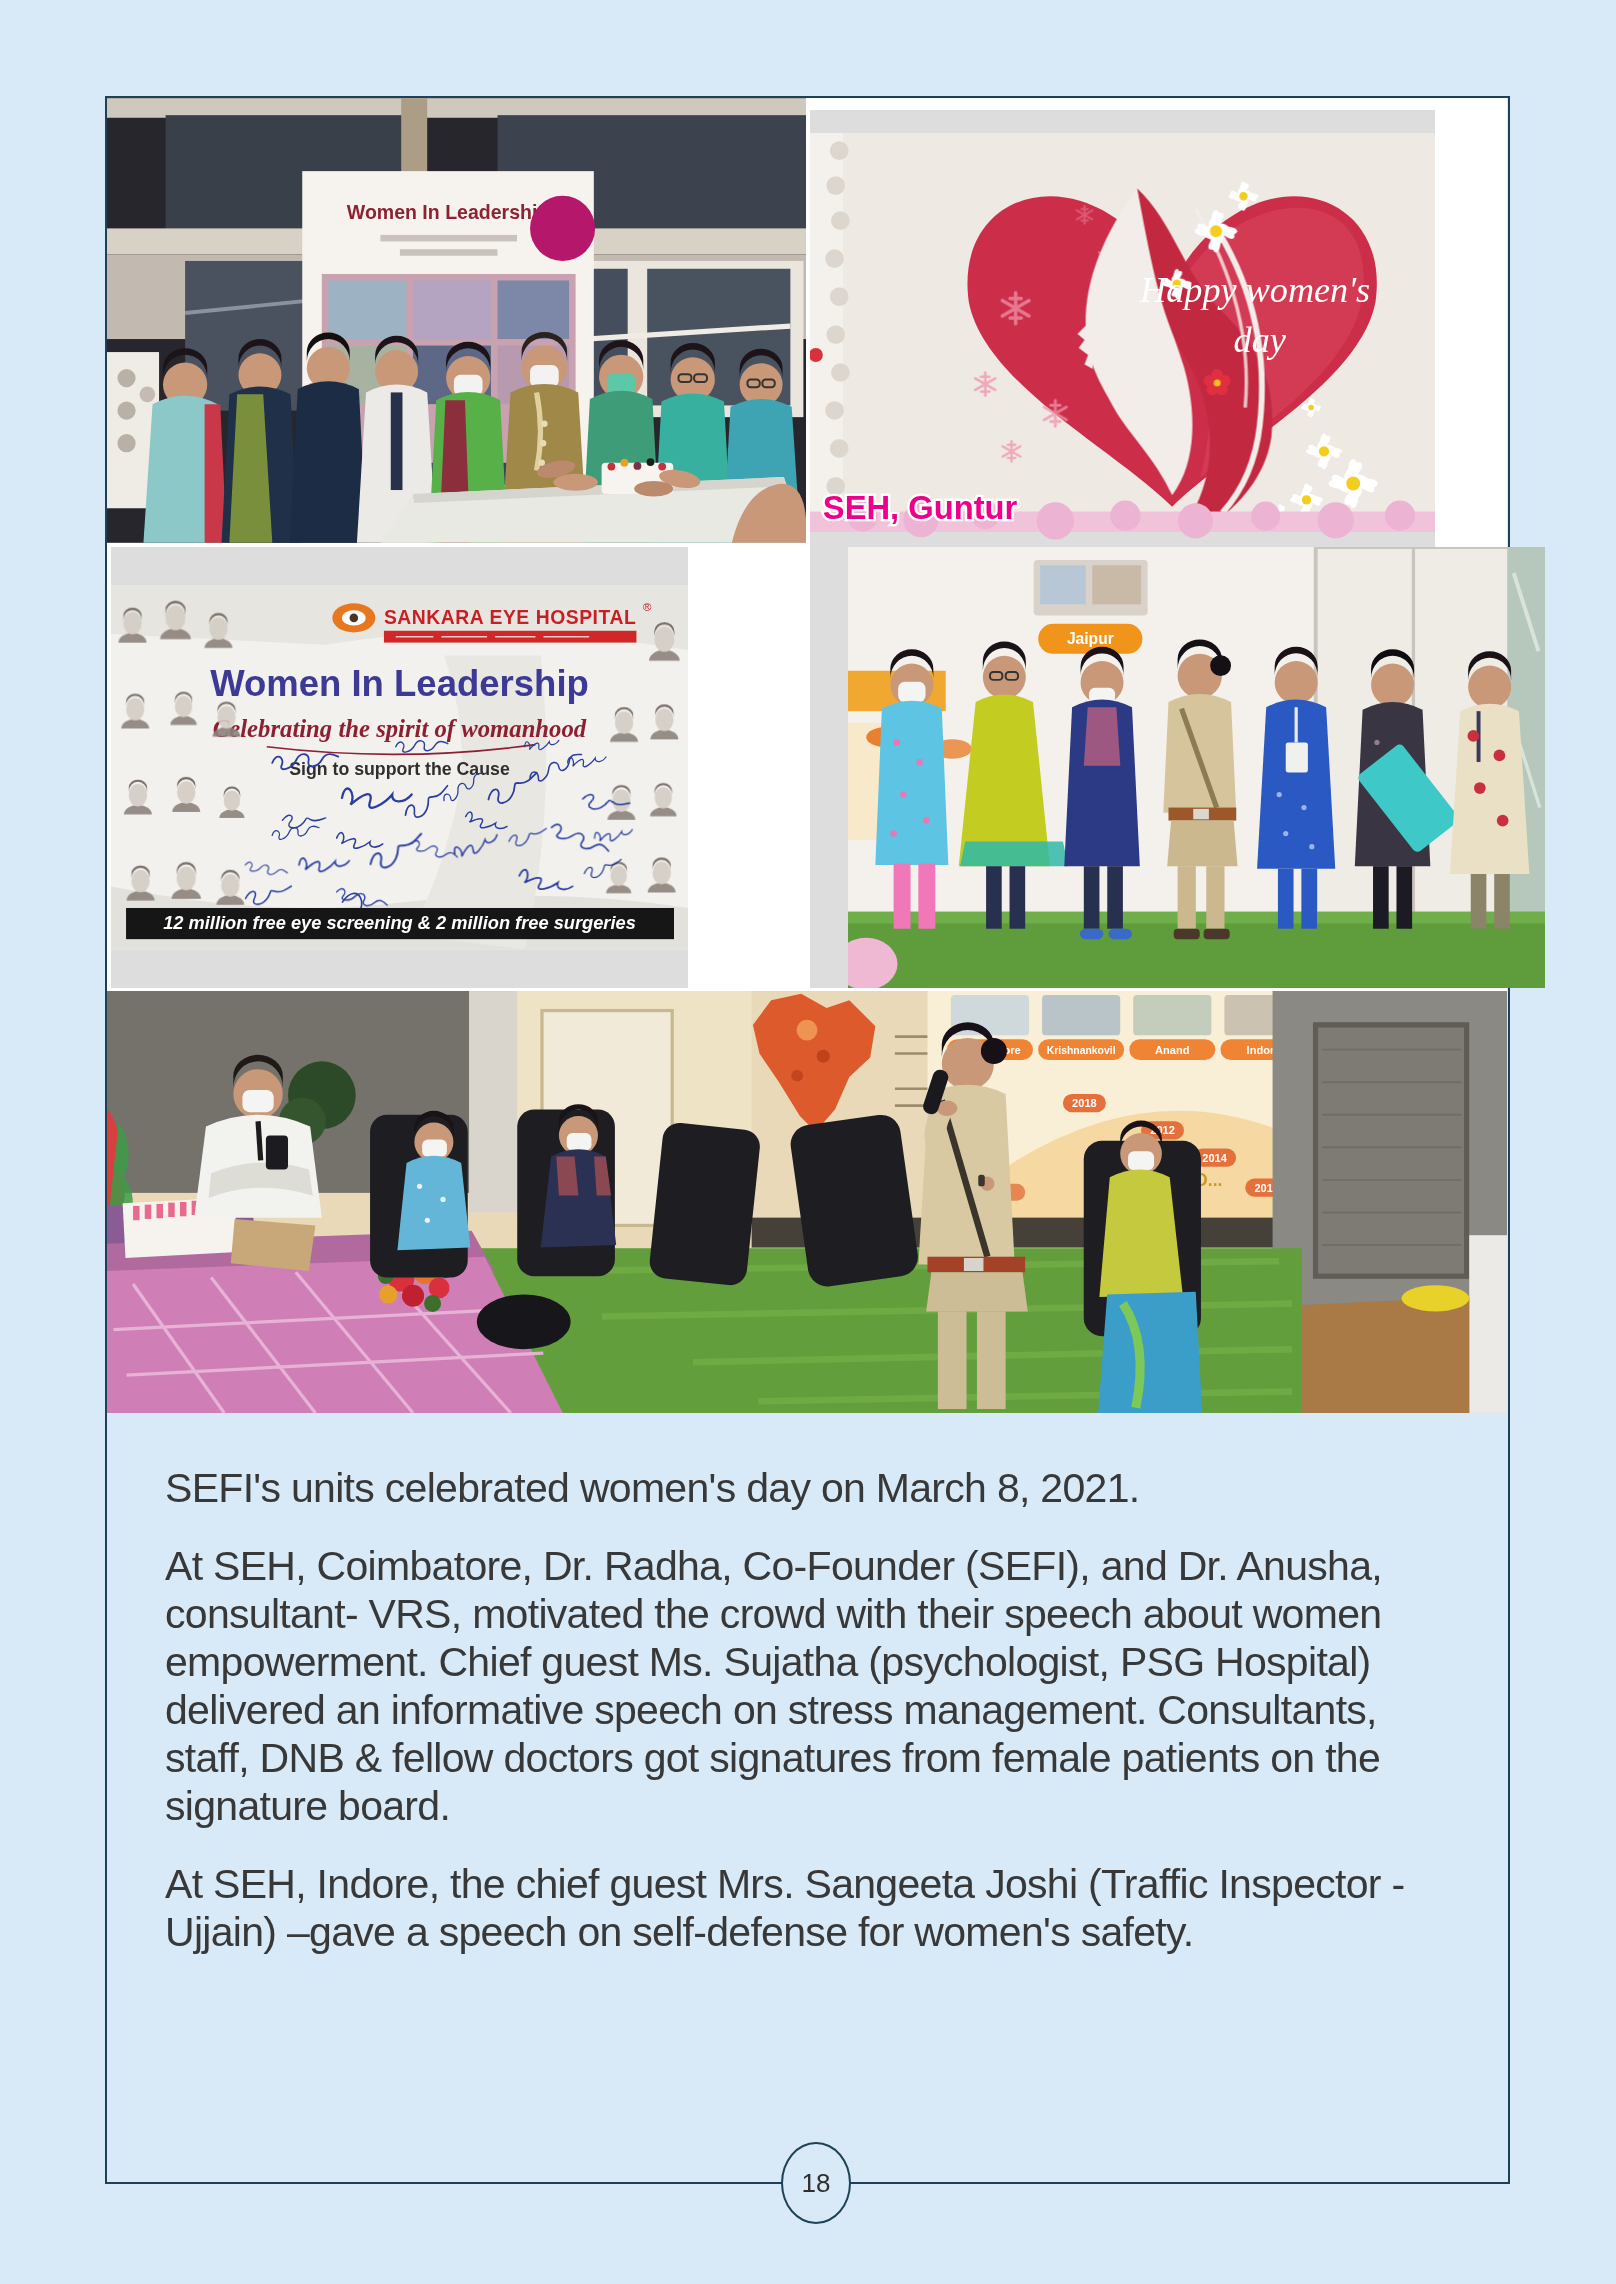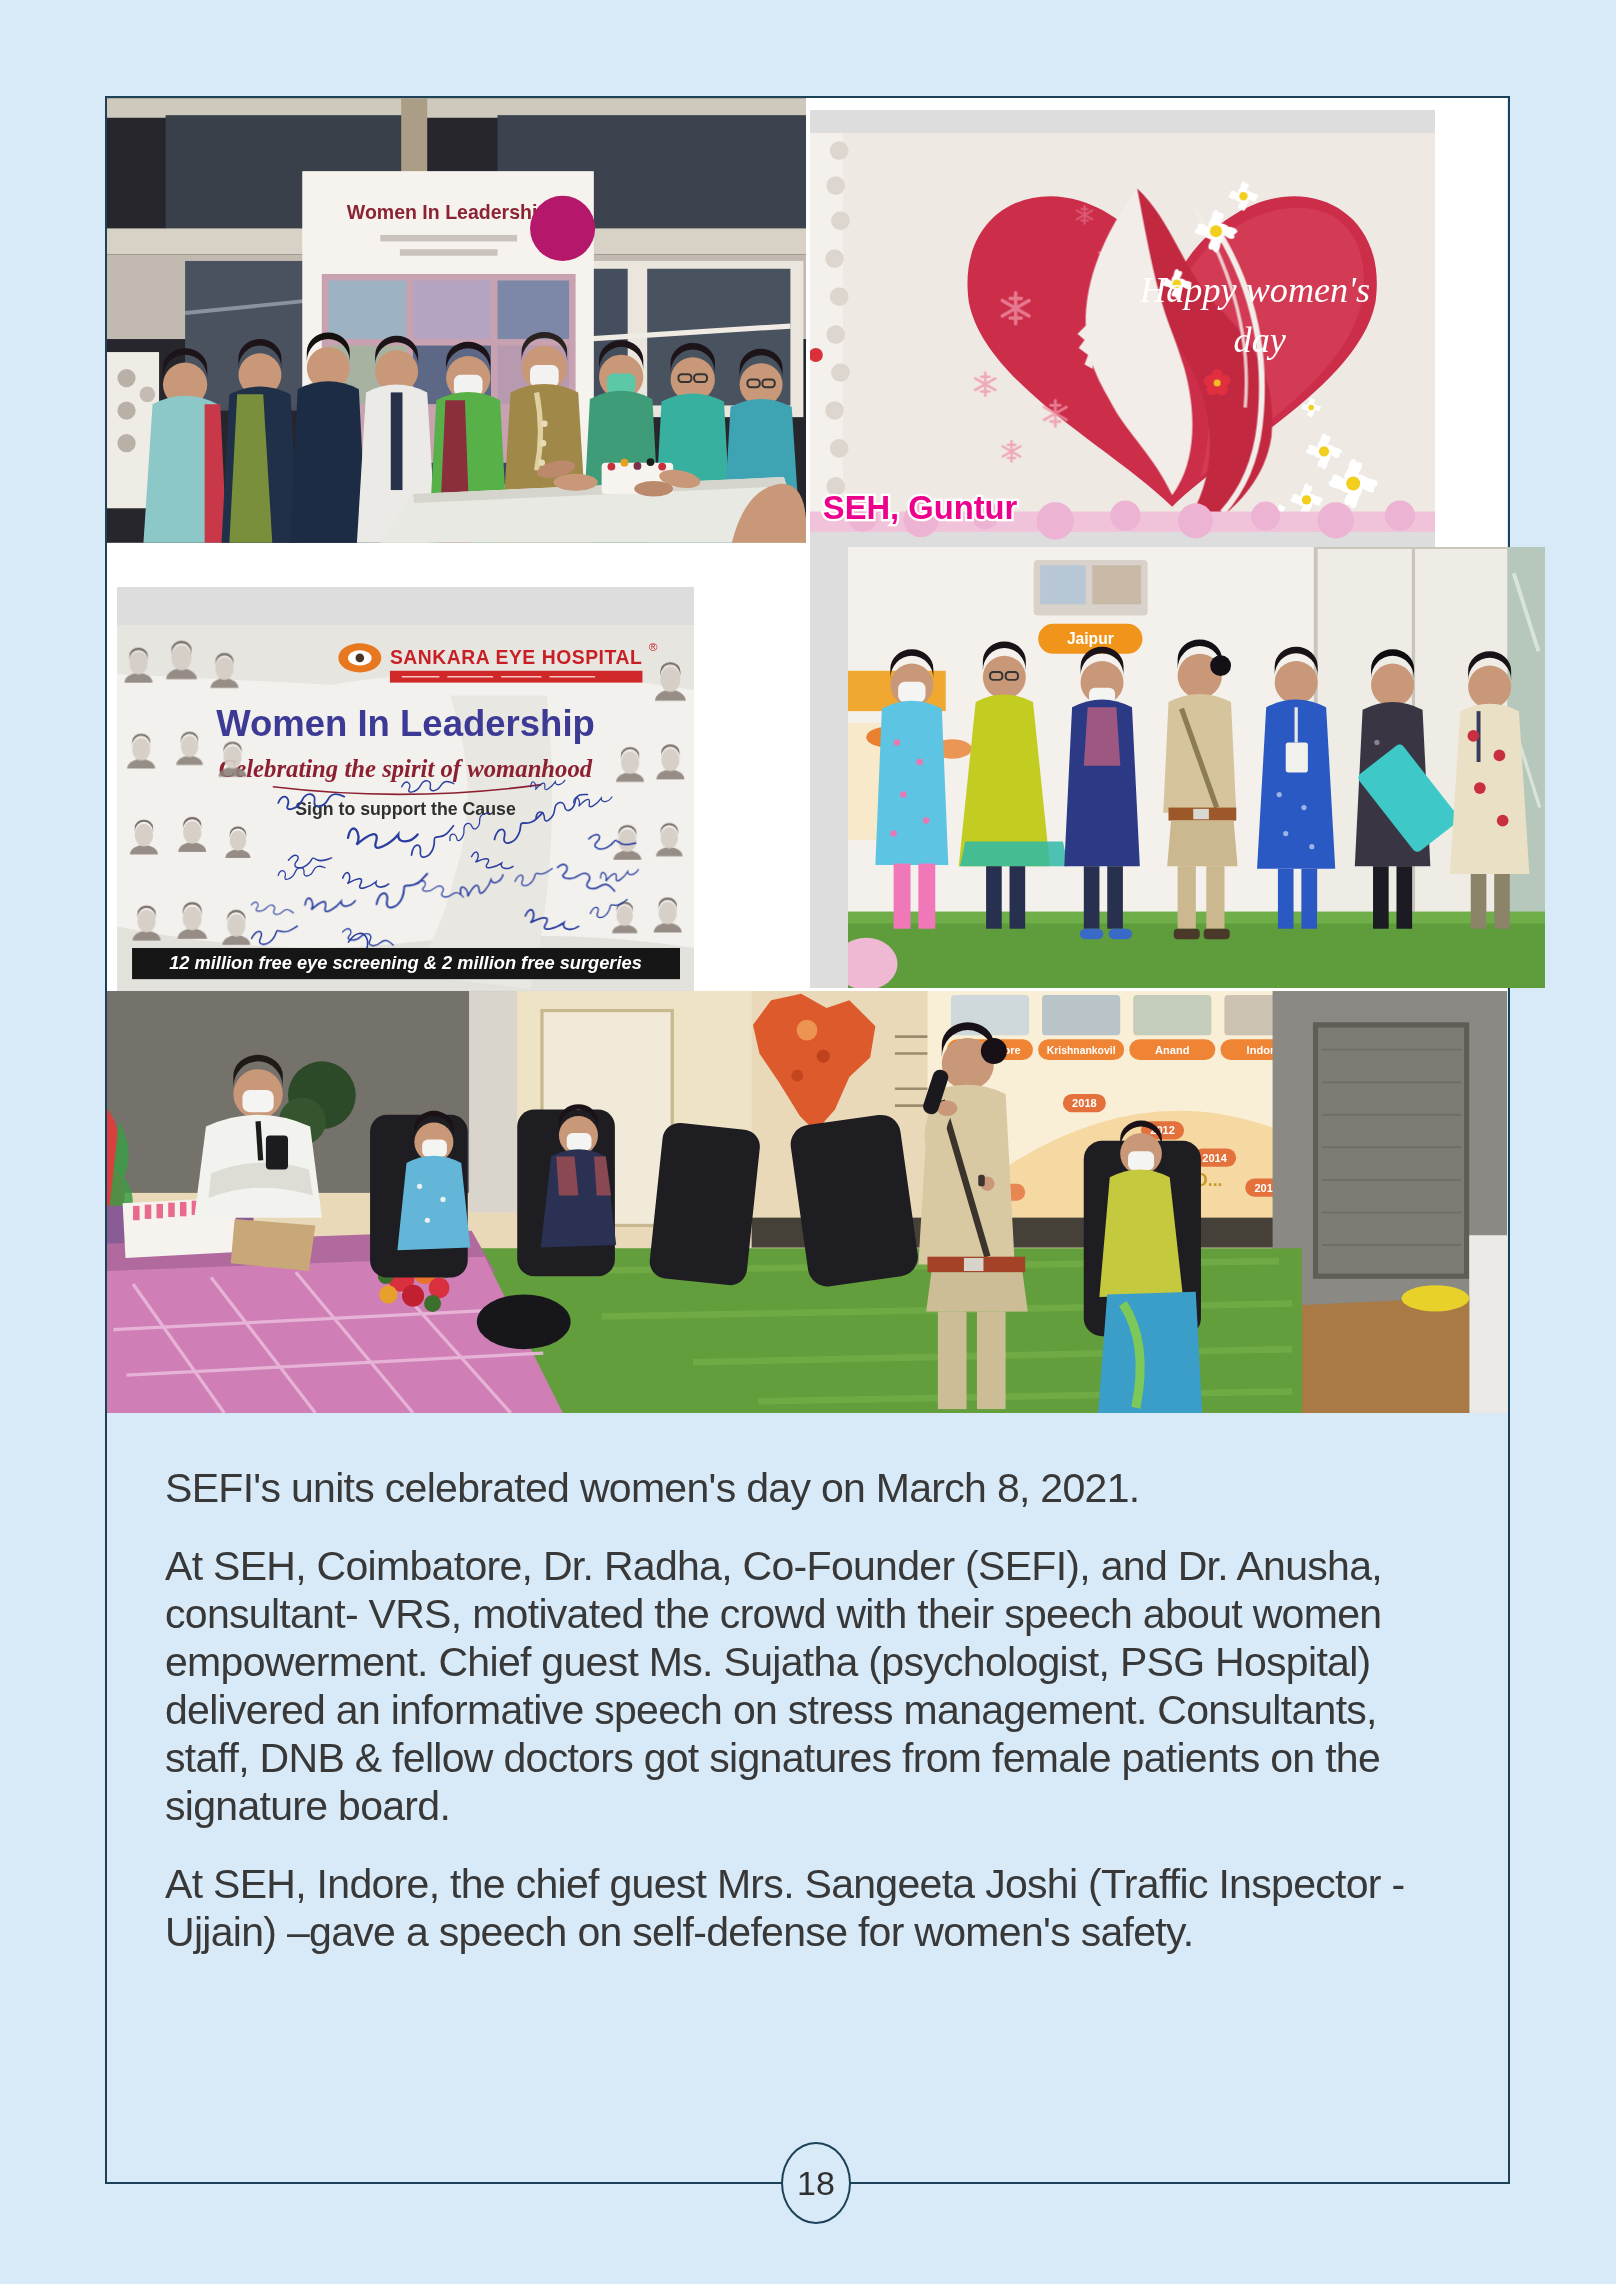--- a/index.html
+++ b/index.html
@@ -9,21 +9,21 @@
          border:2.6px solid #1d4156;box-sizing:border-box;}
   .collage{position:absolute;left:0;top:0;width:1400px;height:1315px;background:#ffffff;}
   .photo{position:absolute;overflow:hidden;background:#ddd;}
   .photo svg{display:block;width:100%;height:100%;}
   .article{position:absolute;left:58px;top:1366px;width:1258px;color:#383838;
            font-size:41px;line-height:48px;letter-spacing:-0.7px;}
   .article p{margin:0 0 30px 0;}
   .pagenum{position:absolute;left:781px;top:2142px;width:70px;height:82px;
            background:#d8eaf7;border:2.6px solid #1d4156;border-radius:50%;
            display:flex;align-items:center;justify-content:center;
-           font-size:34px;color:#2f2f2f;z-index:5;box-sizing:border-box;}
+           font-size:26px;color:#2f2f2f;z-index:5;box-sizing:border-box;}
   text{font-family:"Liberation Sans",sans-serif;}
   .script{font-family:"Liberation Serif",serif;font-style:italic;}
 </style>
 </head>
 <body>
 
 <div class="page">
 
   <div class="frame">
 
@@ -248,21 +248,21 @@
               <circle cx="780" cy="656" r="25"></circle>
                 <circle cx="900" cy="663" r="31"></circle>
                 <circle cx="1010" cy="655" r="26"></circle>
             </g>
           </g>
 
           <text x="22" y="660" font-size="56" font-weight="bold" fill="#ec008c" style="paint-order:stroke;stroke:#ffffff;stroke-width:8px;">SEH, Guntur</text>
         </svg>
       </div>
 
-      <div class="photo" style="left:10px;top:449px;width:577px;height:441px;margin-top:40px;">
+      <div class="photo" style="left:4px;top:449px;width:577px;height:441px;">
         <svg viewBox="0 0 1074 677">
           <defs>
             <path id="sq1" d="M0,0 c8,-14 18,-4 12,5 c-6,9 12,8 20,-3 c8,-11 20,-6 16,4 c-4,10 10,11 18,1 c8,-10 16,-4 22,0" fill="none" stroke-linecap="round"></path>
             <path id="sq2" d="M0,0 c6,-20 16,-2 8,8 c14,-10 26,-14 20,0 c-5,12 16,2 24,-6 c-2,10 12,10 20,2" fill="none" stroke-linecap="round"></path>
             <path id="sq3" d="M0,6 c10,-16 20,-10 14,0 c-8,12 8,14 18,4 c10,-10 4,-16 14,-12 c10,4 18,-2 26,-6" fill="none" stroke-linecap="round"></path>
             <g id="face">
               <path d="M-26,36 a26,18 0 0 1 52,0 z" fill="#8d827b"></path>
               <ellipse cx="0" cy="0" rx="17" ry="21" fill="#d4ccc5"></ellipse>
               <path d="M-17,-6 a17,19 0 0 1 34,0 l0,-8 a17,15 0 0 0 -34,0 z" fill="#6b5f58"></path>
             </g>

